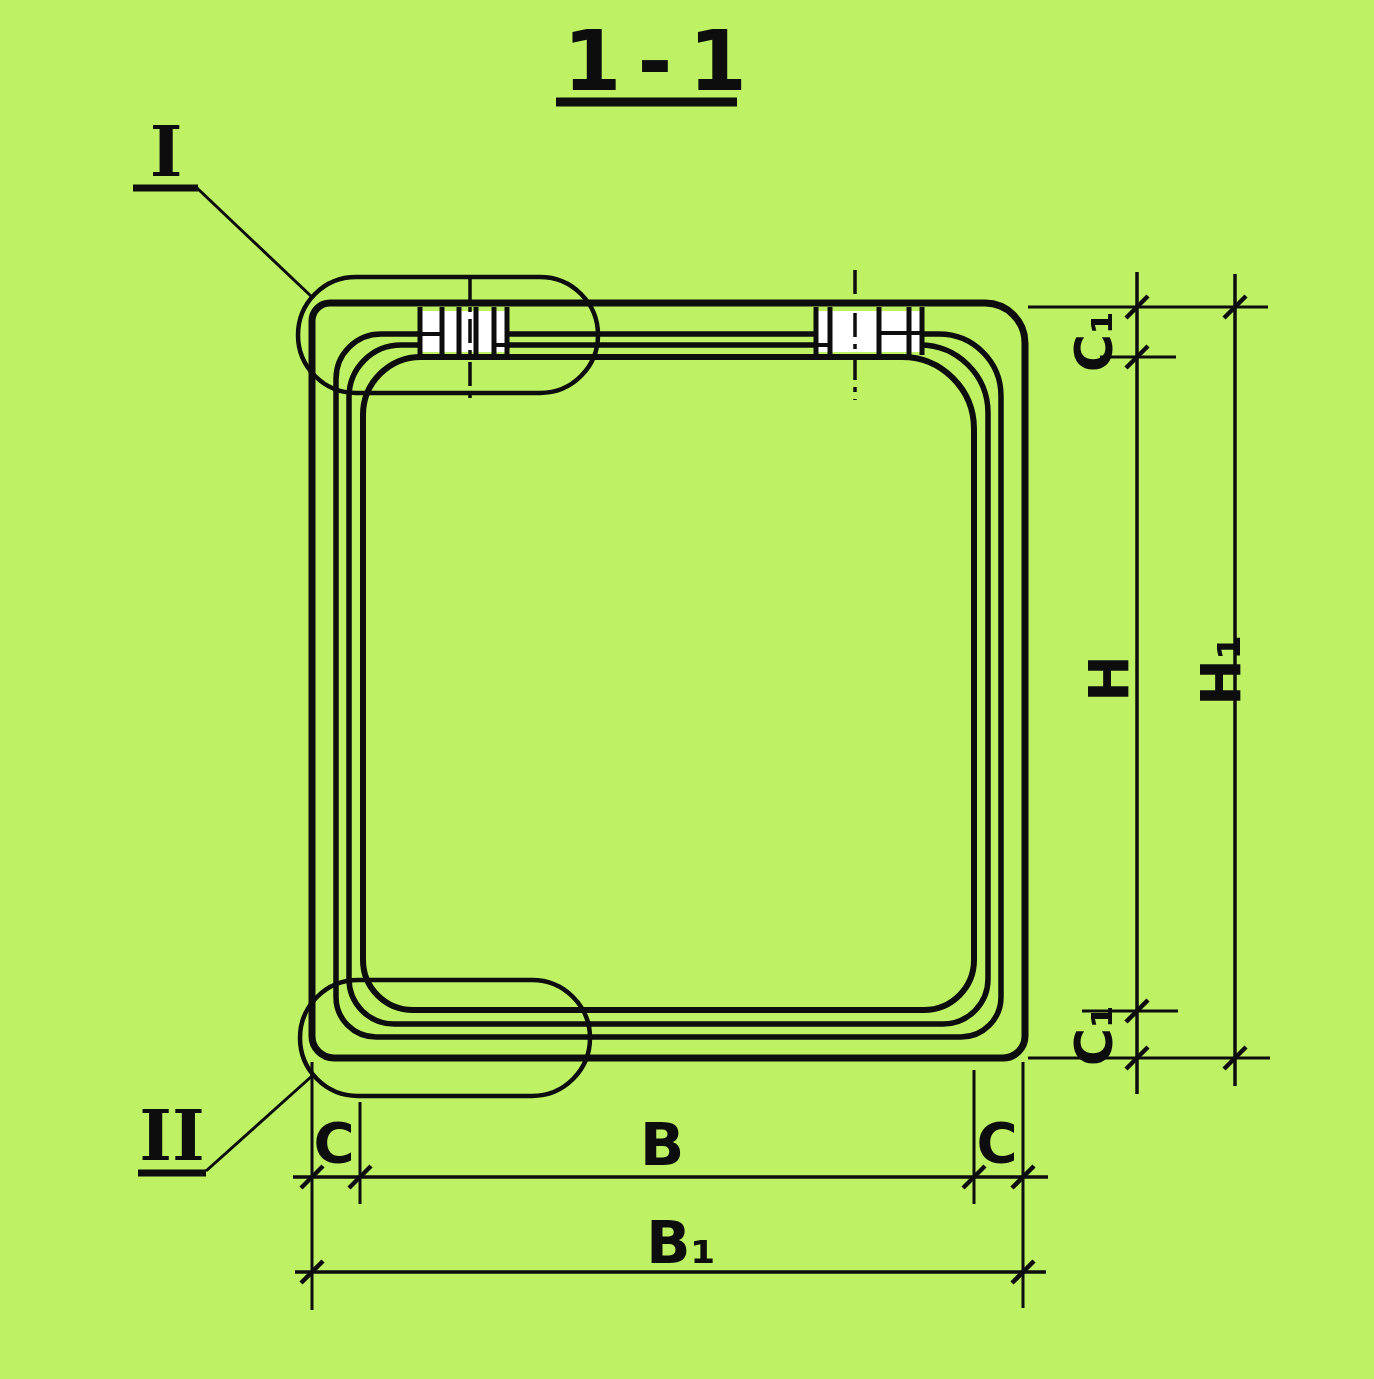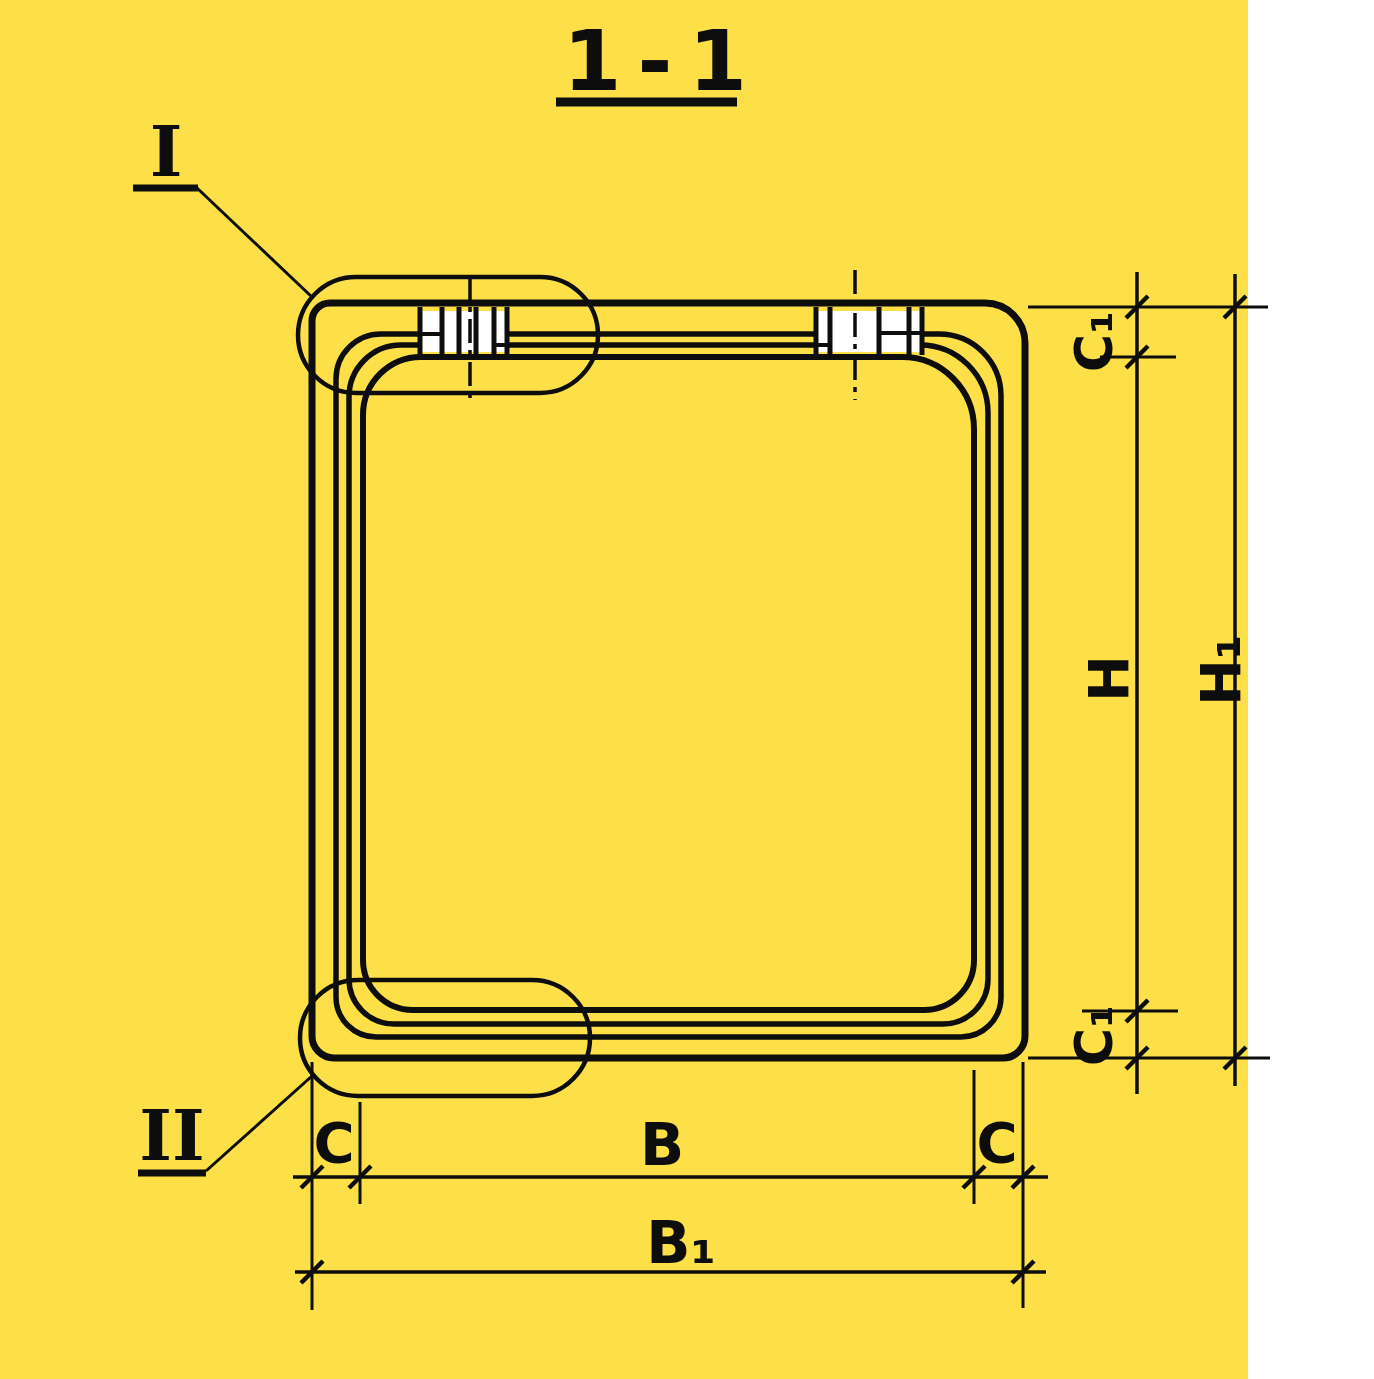--- a/index.html
+++ b/index.html
@@ -5,23 +5,23 @@
   html, body {
     margin: 0;
     padding: 0;
     background: #ffffff;
     width: 1374px;
     height: 1379px;
     overflow: hidden;
   }
   .stage {
     position: relative;
-    width: 1248px;
+    width: 1374px;
     height: 1379px;
-    background: #fde047;
+    background: #bef264;
   }
   svg { display: block; }
   .ink-stroke { stroke: #0d0d0d; fill: none; }
   text.dim-label {
     font-family: "DejaVu Sans", "Liberation Sans", sans-serif;
     font-weight: bold;
     fill: #0d0d0d;
   }
   text.roman-label {
     font-family: "DejaVu Serif", "Liberation Serif", serif;

